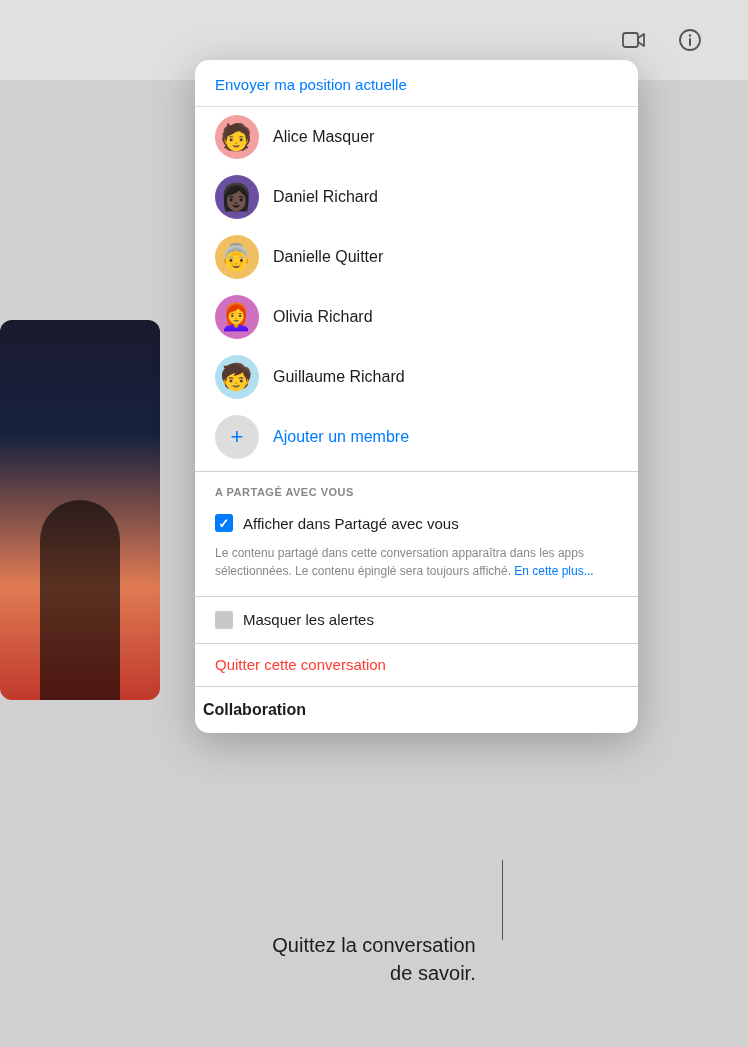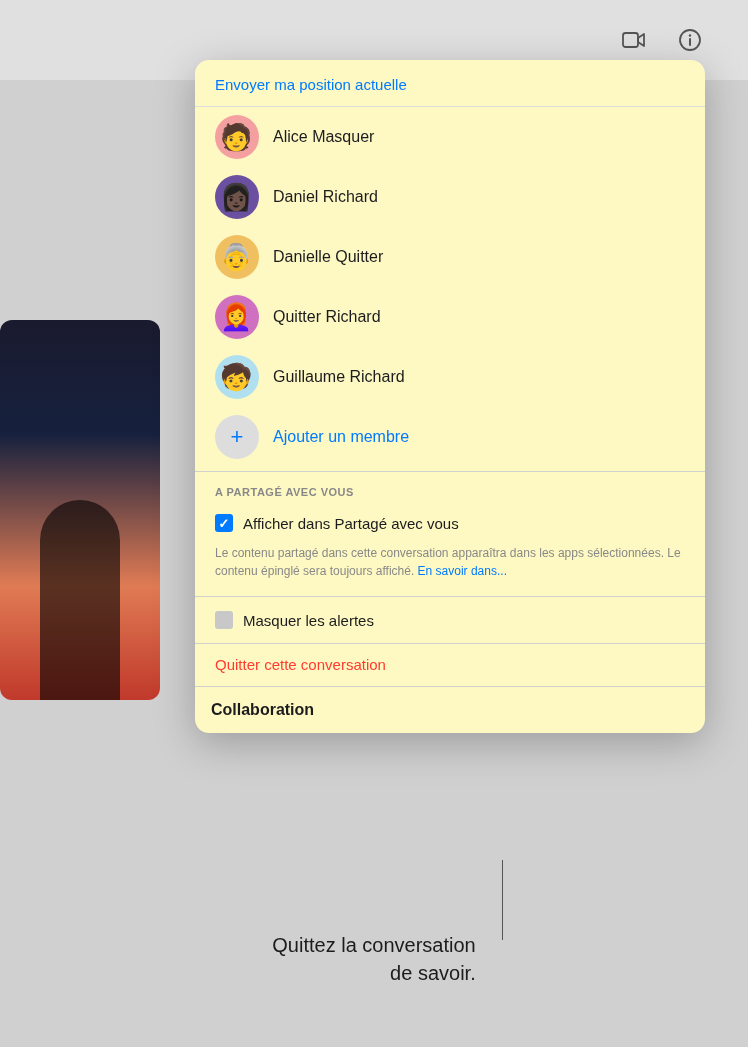--- a/index.html
+++ b/index.html
@@ -53,22 +53,22 @@
       align-items: center;
       justify-content: center;
       color: #555;
     }
 
     
     .popover {
       position: absolute;
       top: 60px;
       left: 195px;
-      width: 510px;
-      background: #fef9c3;
+      width: 443px;
+      background: #ffffff;
       border-radius: 14px;
       box-shadow: 0 10px 40px rgba(0,0,0,0.25);
       overflow: hidden;
     }
 
     
     .popover::before {
       content: '';
       position: absolute;
       top: -10px;
@@ -212,21 +212,20 @@
       text-decoration: none;
     }
 
     .section-divider-full {
       height: 1px;
       background: #d0d0d0;
     }
 
     .mute-alerts-row {
       display: flex;
-      align-items: center;
       padding: 14px 20px;
       gap: 10px;
     }
 
     .checkbox-unchecked {
       width: 18px;
       height: 18px;
       border-radius: 3px;
       background: #c8c8c8;
       flex-shrink: 0;
@@ -243,21 +242,21 @@
       border-bottom: 1px solid #d0d0d0;
     }
 
     .leave-label {
       font-size: 15px;
       color: #FF3B30;
       font-weight: 400;
     }
 
     .collaboration-row {
-      padding: 14px 16px;
+      padding: 14px 8px;
     }
 
     .collaboration-label {
       font-size: 16px;
       color: #1c1c1e;
       font-weight: 700;
     }
 
     
     .callout-line {
@@ -341,21 +340,21 @@
       <div class="avatar avatar-danielle">
         <span class="emoji-face">👵</span>
       </div>
       <span class="member-name">Danielle Quitter</span>
     </li>
 
     <li class="member-item">
       <div class="avatar avatar-olivia">
         <span class="emoji-face">👩‍🦰</span>
       </div>
-      <span class="member-name">Quitter Richard</span>
+      <span class="member-name">Olivia Richard</span>
     </li>
 
     <li class="member-item">
       <div class="avatar avatar-guillaume">
         <span class="emoji-face">🧒</span>
       </div>
       <span class="member-name">Guillaume Richard</span>
     </li>
   </ul>
 
@@ -371,21 +370,21 @@
 
     <div class="checkbox-row">
       <div class="checkbox">
         <span class="checkbox-check">✓</span>
       </div>
       <span class="checkbox-label">Afficher dans Partagé avec vous</span>
     </div>
 
     <div class="shared-description">
       <span>Le contenu partagé dans cette conversation apparaîtra dans les apps sélectionnées. Le contenu épinglé sera toujours affiché.</span>
-      <a href="#">En savoir dans...</a>
+      <a href="#">En cette plus...</a>
     </div>
   </div>
 
   <div class="section-divider-full"></div>
 
   <div class="mute-alerts-row">
     <div class="checkbox-unchecked"></div>
     <span class="mute-label">Masquer les alertes</span>
   </div>
 

